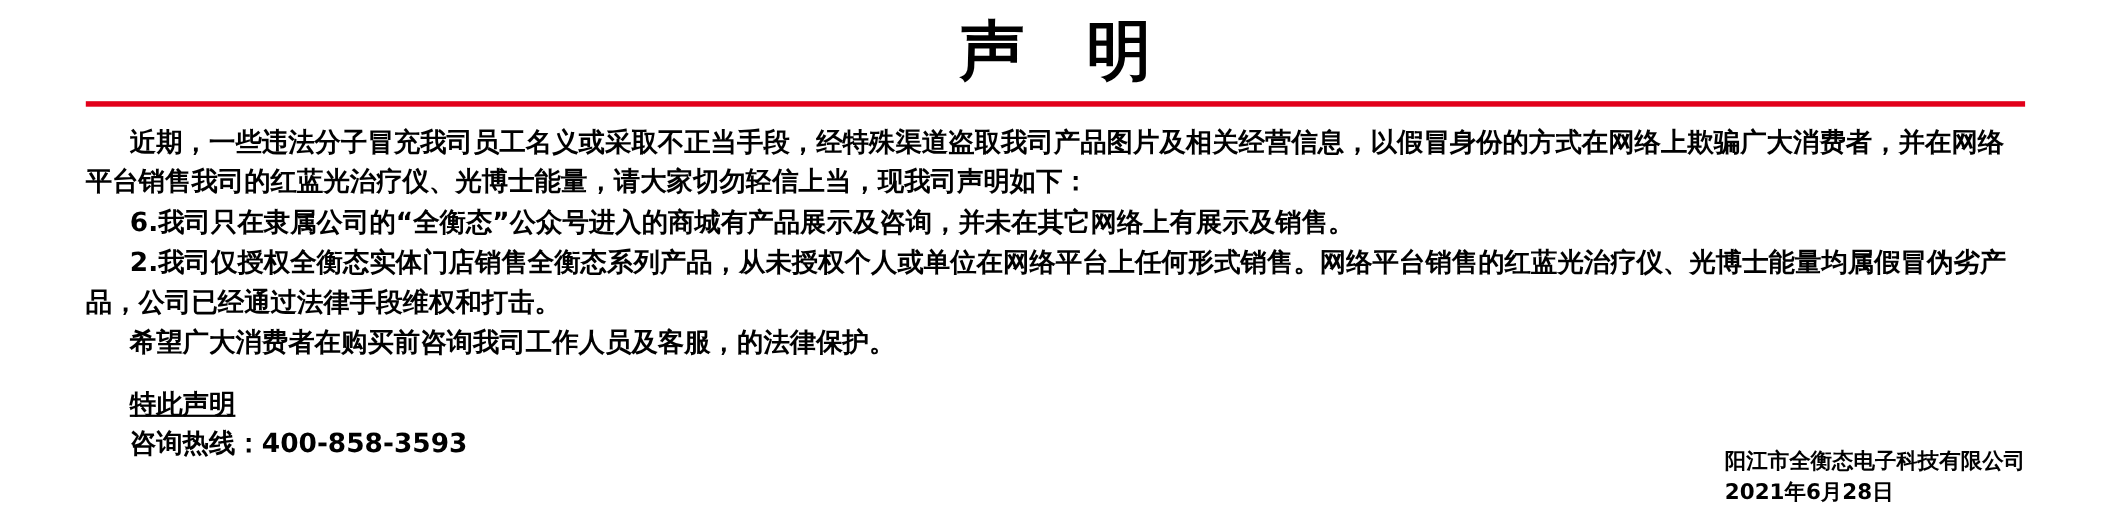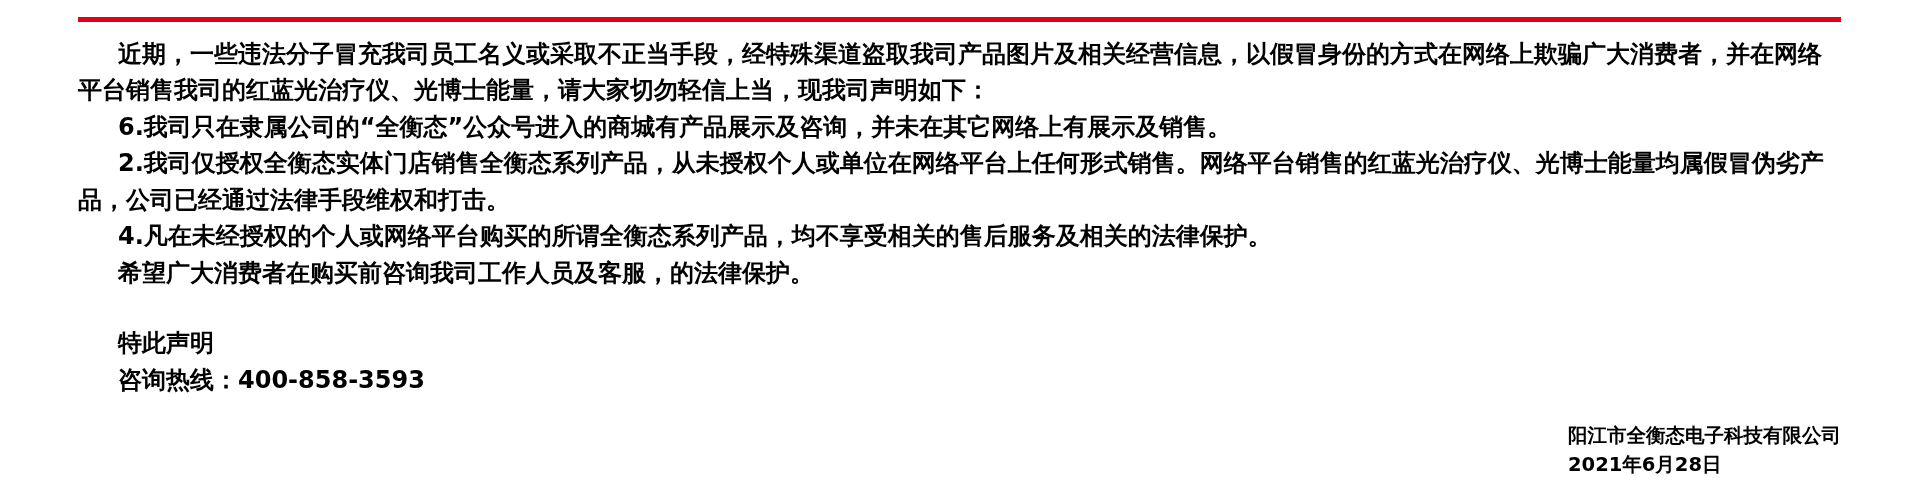--- a/index.html
+++ b/index.html
@@ -54,47 +54,48 @@
   .para.indent {
     text-indent: 40px;
   }
   .para.hang {
     text-indent: 40px;
   }
   .spacer {
     height: 19px;
   }
   .closing {
-    margin-top: 15px;
+    margin-top: 0;
+    text-decoration: underline;
   }
   .signature {
     position: absolute;
     right: 78px;
     bottom: 18px;
     text-align: left;
     font-size: 19.5px;
     line-height: 1.5;
     font-weight: bold;
     font-family: "DejaVu Sans", "Liberation Sans", sans-serif;
   }
   .sig-line { margin: 0; }
 </style>
 </head>
 <body>
 
 <div class="page">
 
+  <div class="doc-title">声 明</div>
 
   <div class="title-rule"></div>
 
   <div class="body-text">
     <p class="para indent">近期，一些违法分子冒充我司员工名义或采取不正当手段，经特殊渠道盗取我司产品图片及相关经营信息，以假冒身份的方式在网络上欺骗广大消费者，并在网络平台销售我司的红蓝光治疗仪、光博士能量，请大家切勿轻信上当，现我司声明如下：</p>
     <p class="para hang">6.我司只在隶属公司的“全衡态”公众号进入的商城有产品展示及咨询，并未在其它网络上有展示及销售。</p>
     <p class="para hang">2.我司仅授权全衡态实体门店销售全衡态系列产品，从未授权个人或单位在网络平台上任何形式销售。网络平台销售的红蓝光治疗仪、光博士能量均属假冒伪劣产品，公司已经通过法律手段维权和打击。</p>
-    <p class="para hang">4.凡在未经授权的个人或网络平台购买的所谓全衡态系列产品，均不享受相关的售后服务及相关的法律保护。</p>
     <p class="para hang">希望广大消费者在购买前咨询我司工作人员及客服，的法律保护。</p>
 
     <div class="spacer"></div>
 
     <p class="para hang closing">特此声明</p>
     <p class="para hang">咨询热线：400-858-3593</p>
   </div>
 
   <div class="signature">
     <p class="sig-line">阳江市全衡态电子科技有限公司</p>

